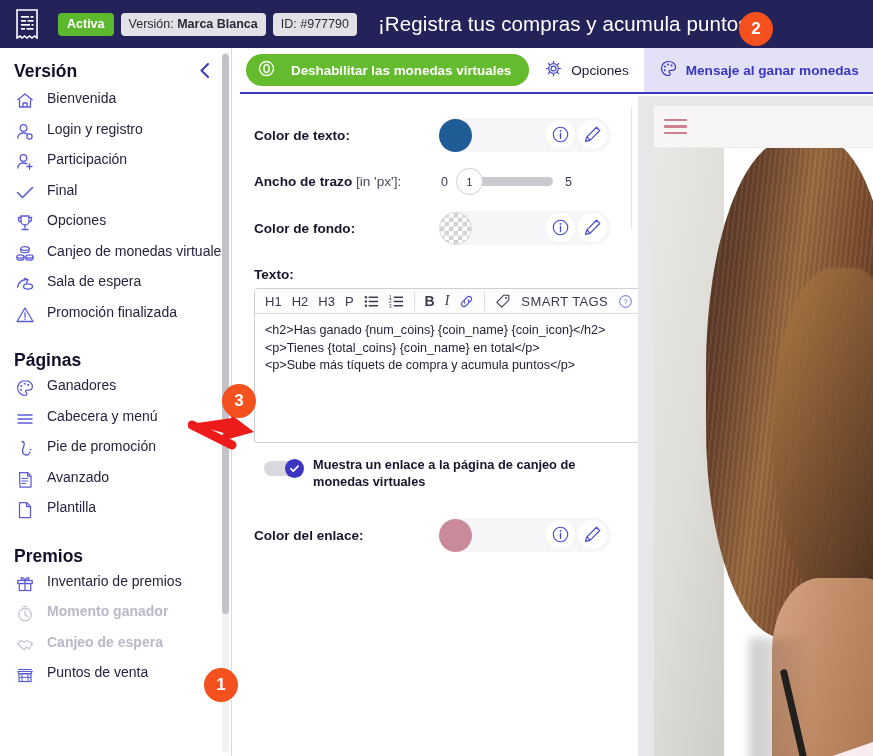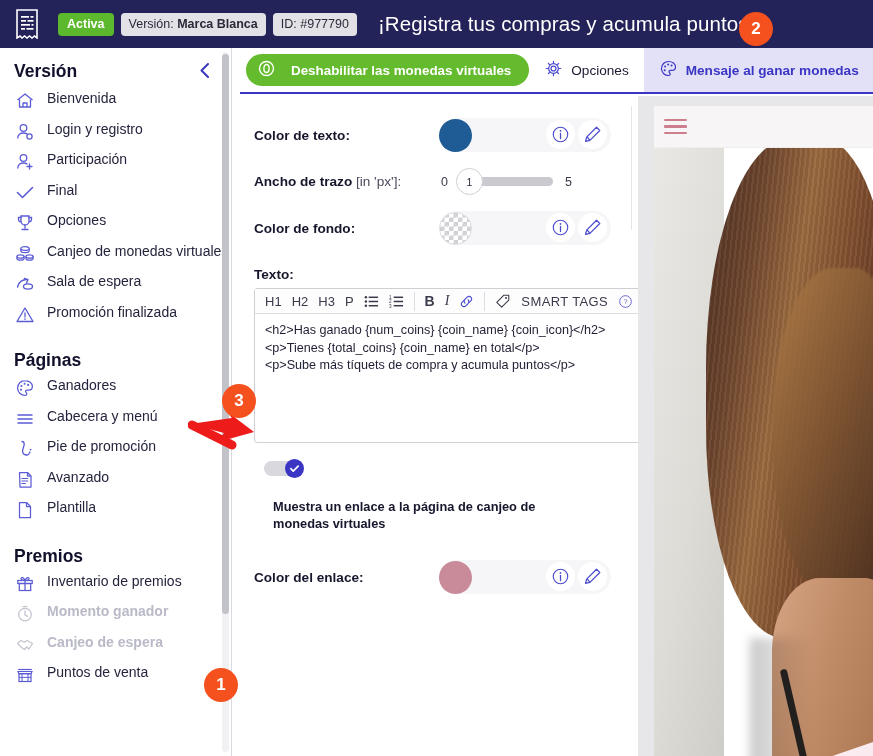--- a/index.html
+++ b/index.html
@@ -173,21 +173,21 @@
     position: relative;
     height: 128px; padding: 8px 10px;
     font-size: 12.6px; line-height: 17.5px; color: #1f1f33;
     overflow: hidden; white-space: pre-wrap;
   }
   .ed-scroll {
     position: absolute; right: 2px; top: 2px; width: 5px; height: 124px;
     border-left: 1px solid #e4e4ea;
   }
 
-  .toggle-row { display: flex; align-items: flex-start; margin: 14px 0 0 10px; flex-direction: column; }
+  .toggle-row { display: flex; align-items: flex-start; margin: 14px 0 0 10px; }
   .toggle {
     position: relative; width: 40px; height: 19px;
     flex: 0 0 40px; margin-top: 2px; cursor: pointer;
   }
   .toggle .bg {
     position: absolute; left: 0; top: 2px; width: 36px; height: 15px;
     background: #d8d8de; border-radius: 8px;
   }
   .toggle .dot {
     position: absolute; right: 0; top: 0; width: 19px; height: 19px;

